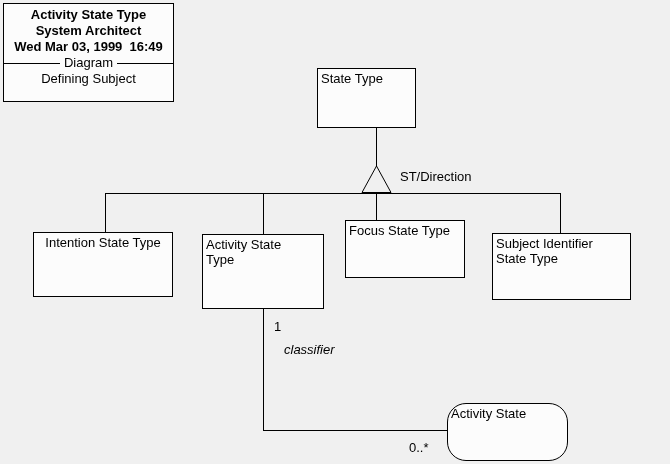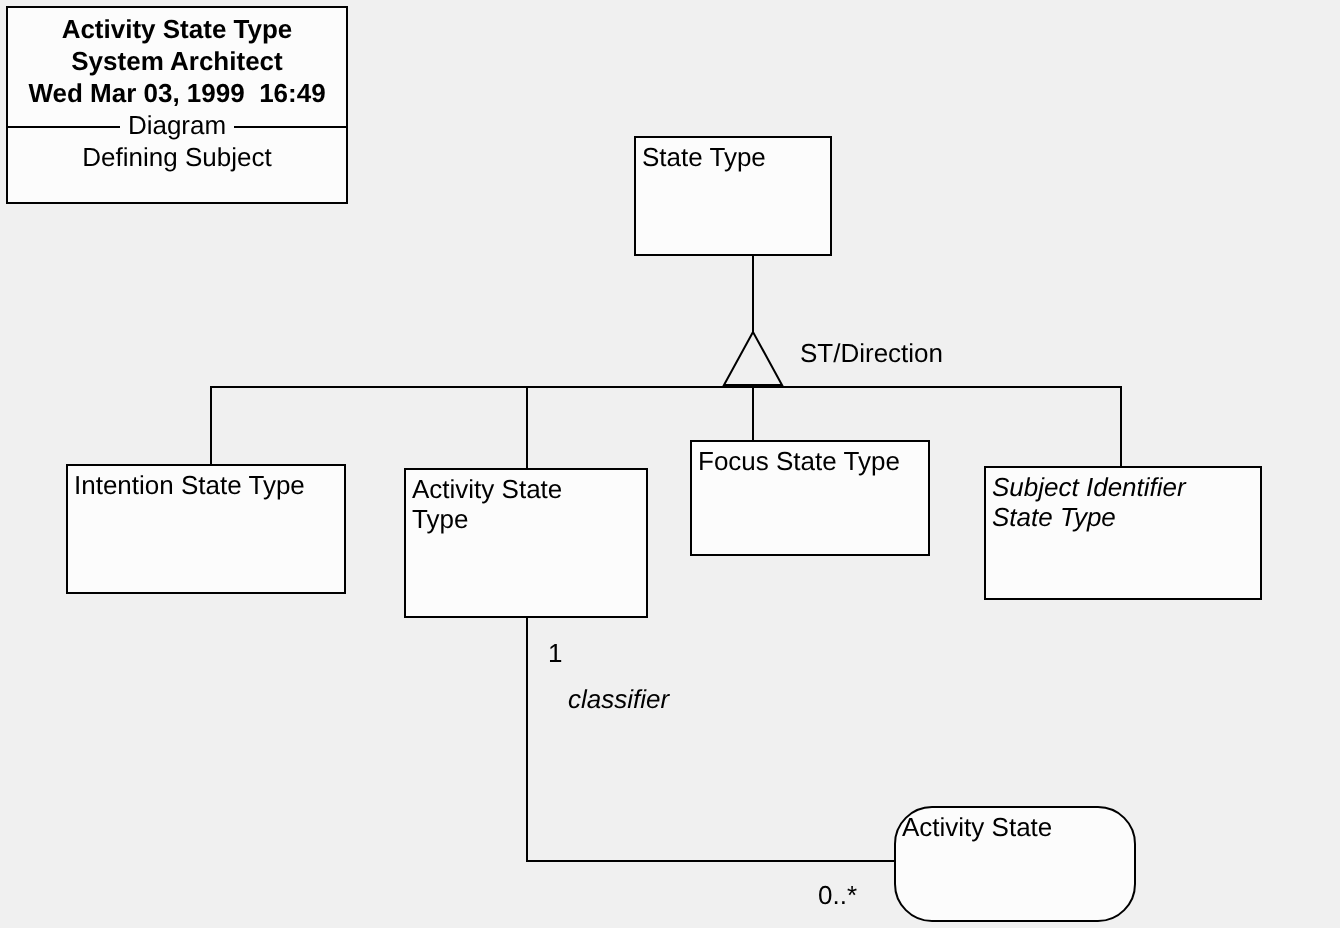--- a/index.html
+++ b/index.html
@@ -20,26 +20,26 @@
 
   
   .node{
     position:absolute;background:var(--node-fill);
     border:1px solid var(--line-color);
     font-size:13px;line-height:15px;
     padding:2px 3px;
   }
   .node .lbl{display:block;}
   #node-state-type{left:317px;top:68px;width:99px;height:60px;}
-  #node-intention{left:33px;top:232px;width:140px;height:65px;}
+  #node-intention{left:33px;top:232px;width:140px;height:65px;text-align:center;}
   #node-activity-state-type{left:202px;top:234px;width:122px;height:75px;}
   #node-activity-state-type .lbl{max-width:95px;}
   #node-focus{left:345px;top:220px;width:120px;height:58px;}
   #node-subject{left:492px;top:233px;width:139px;height:67px;}
-  #node-subject .lbl{max-width:122px;font-style:italic;}
+  #node-subject .lbl{max-width:122px;}
   #node-activity-state{left:447px;top:403px;width:121px;height:58px;border-radius:19px;}
 
   
   .edge-label{position:absolute;font-size:13px;line-height:15px;white-space:nowrap;}
   #lbl-st-direction{left:400px;top:169px;}
   #lbl-card-one{left:274px;top:319px;}
   #lbl-role{left:284px;top:342px;font-style:italic;}
   #lbl-card-many{left:409px;top:440px;}
 
   

